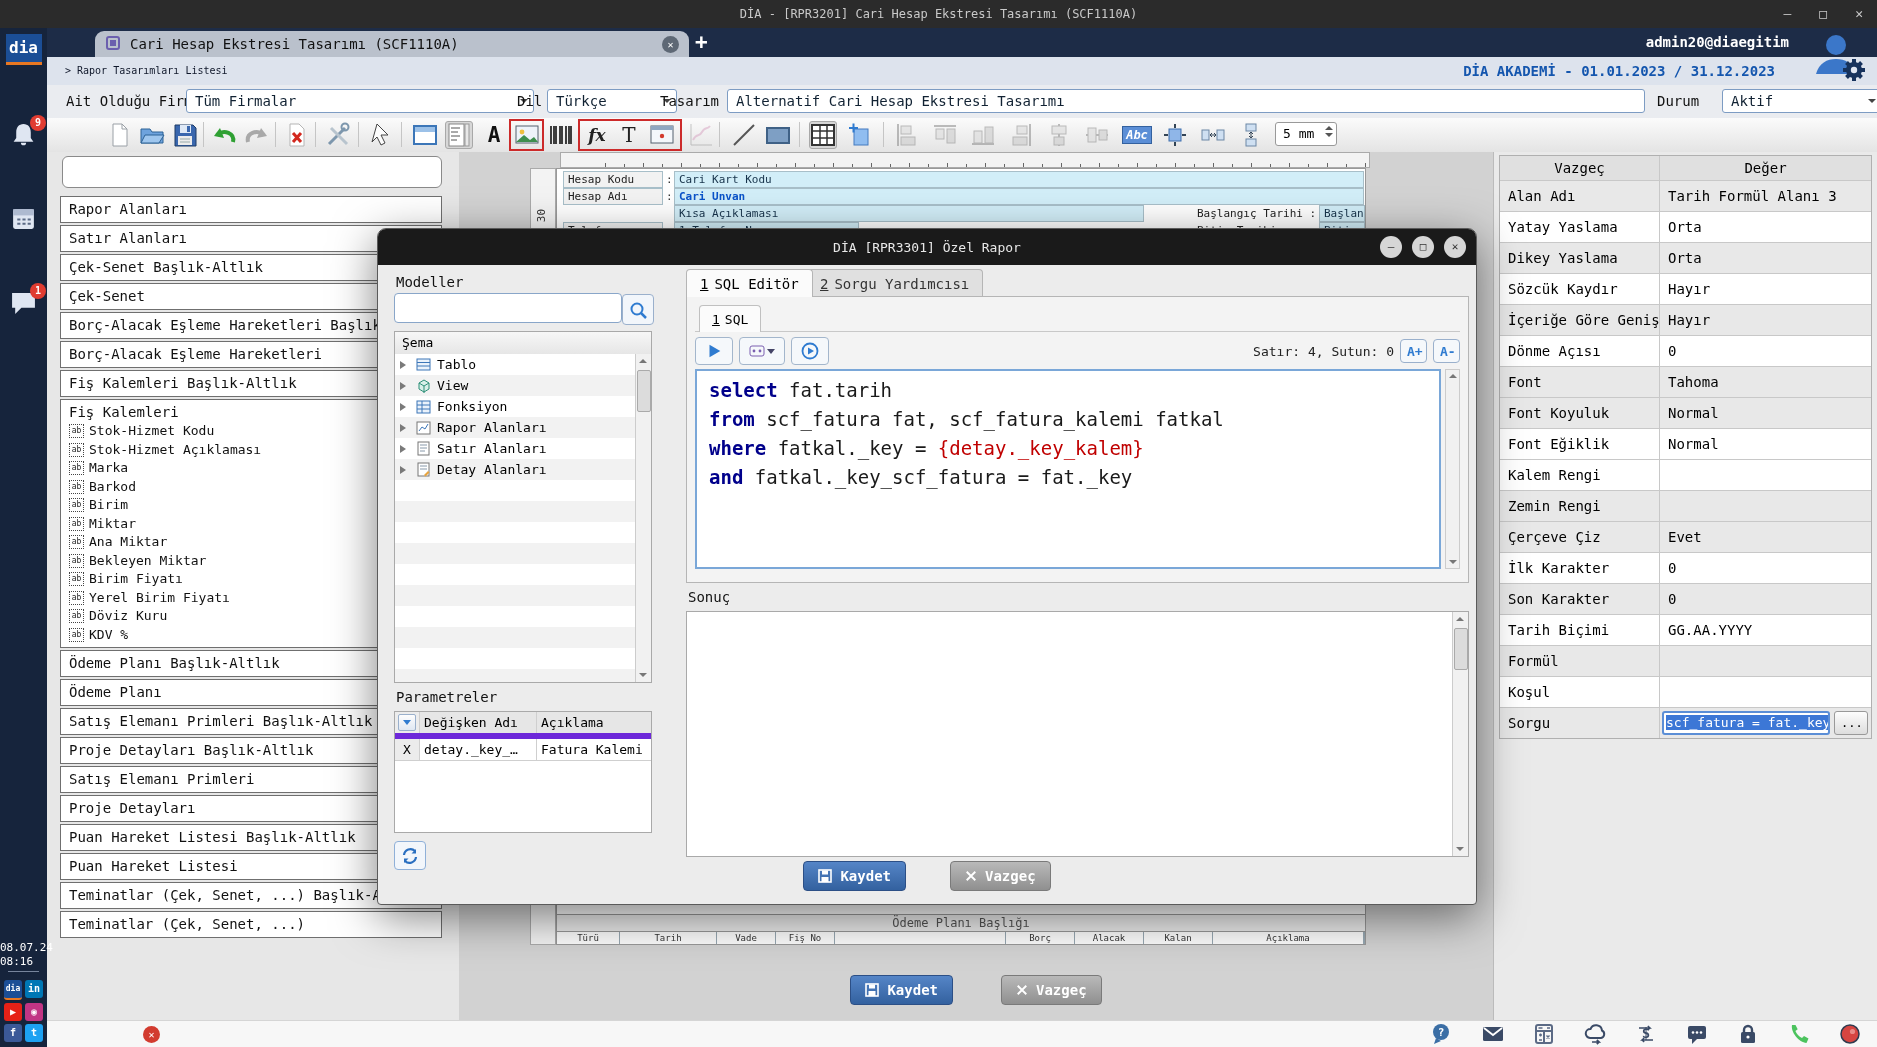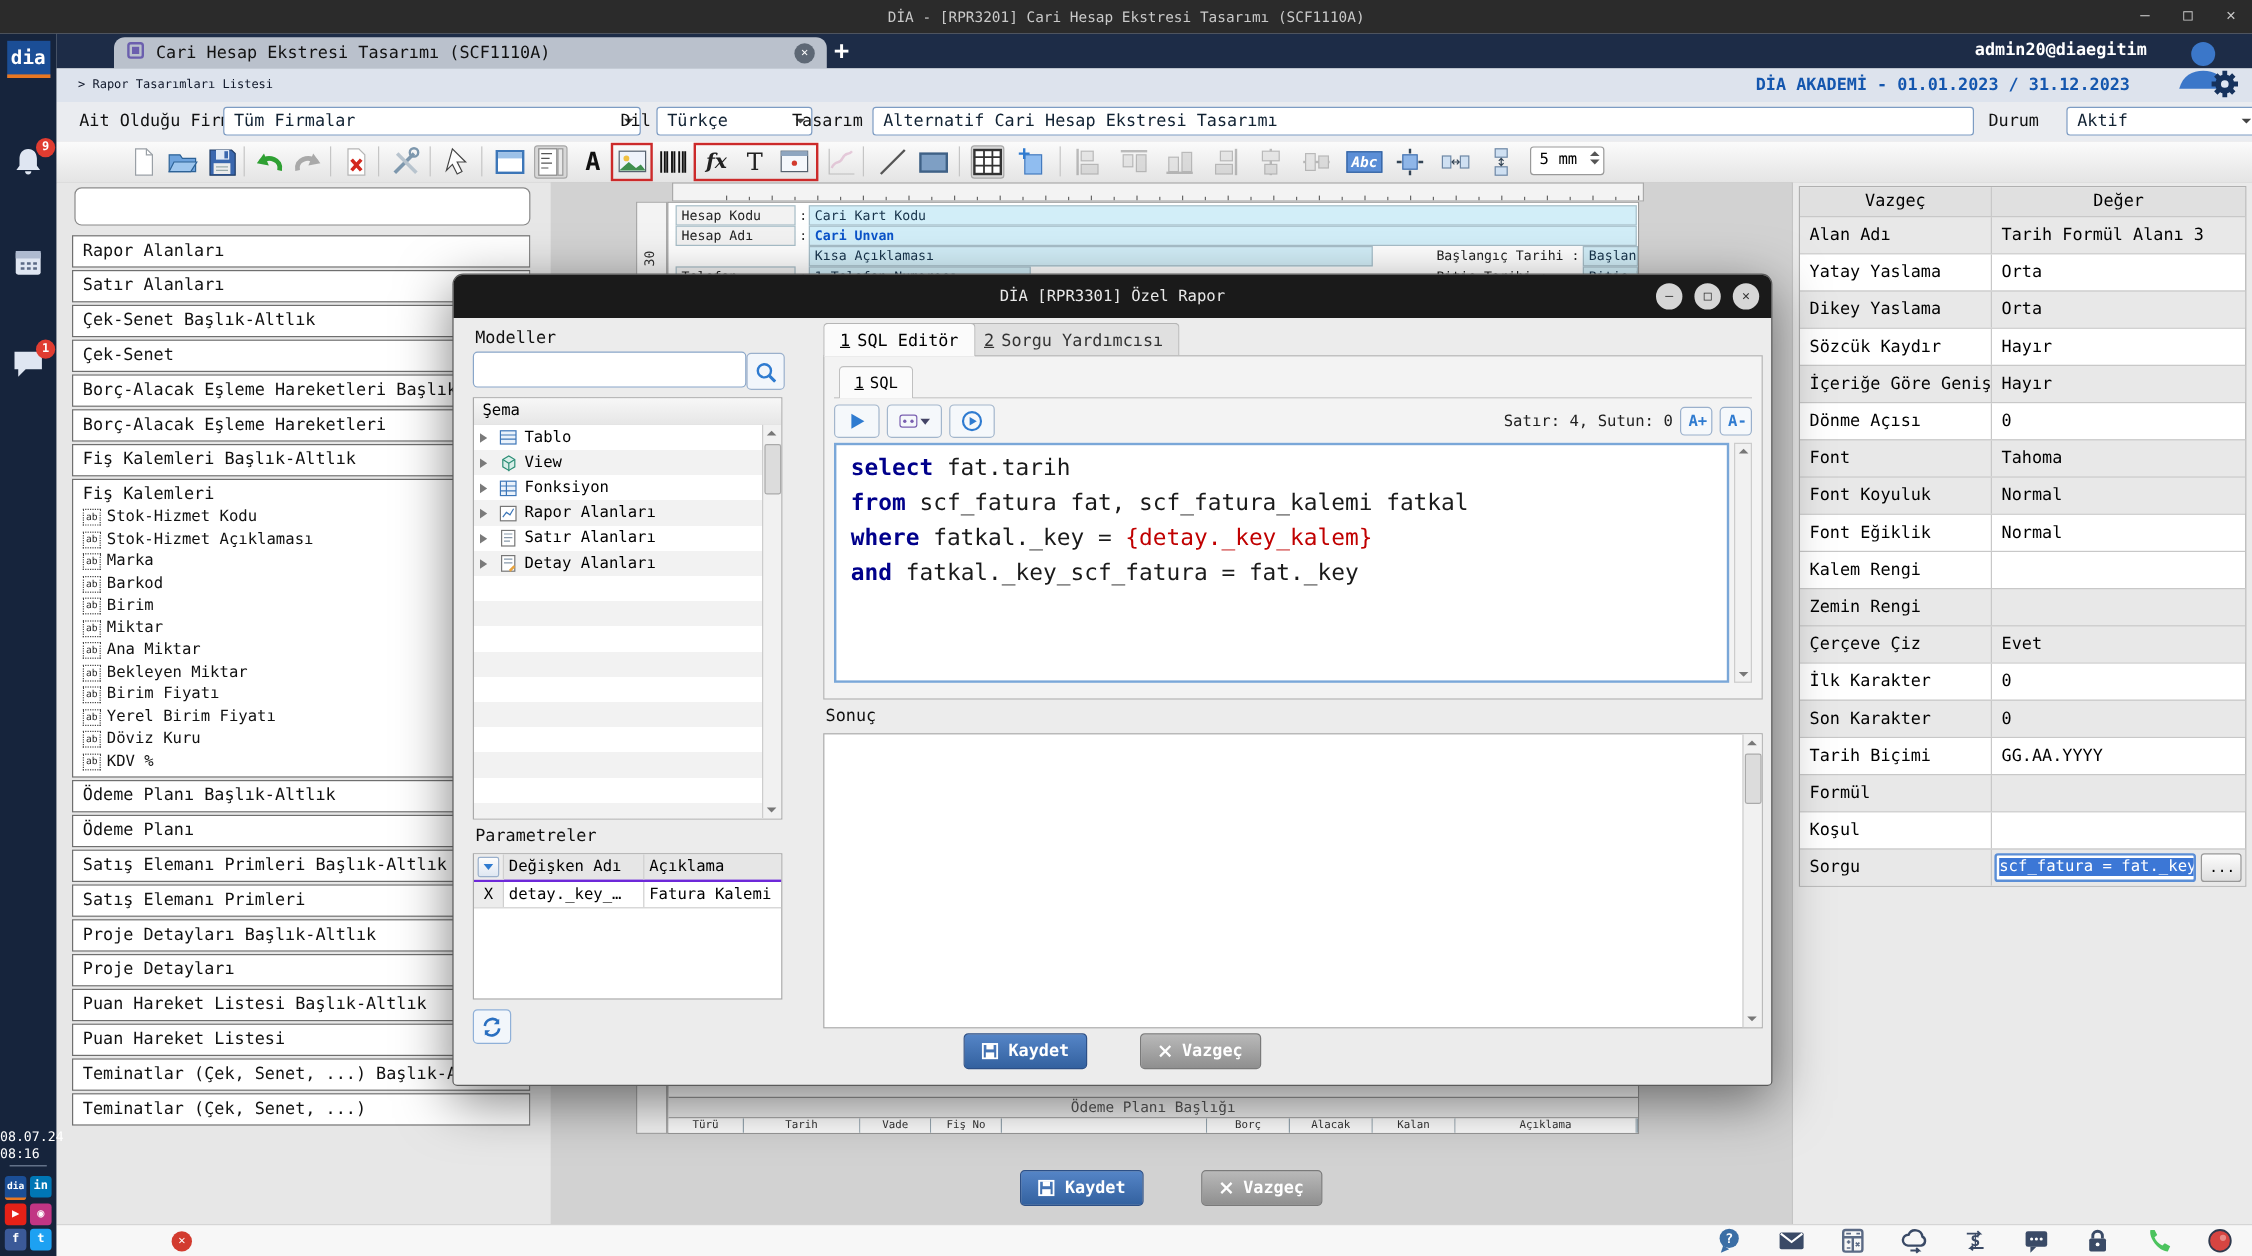--- a/index.html
+++ b/index.html
@@ -129,21 +129,21 @@
      background:repeating-linear-gradient(#fff 0 21px,#f2f2f2 21px 42px);overflow:hidden;}
   .tnode{height:21px;display:flex;align-items:center;padding-left:5px;font-size:13px;gap:6px;}
   .tarrow{width:0;height:0;border:4px solid transparent;border-left:6px solid #7a7a7a;flex:0 0 auto;}
   .vsb{position:absolute;top:22px;right:0;bottom:0;width:15px;background:#f1f1f1;border-left:1px solid #ccc;}
   .vsb .up,.vsb .dn{position:absolute;left:3px;width:0;height:0;border:4px solid transparent;}
   .vsb .up{top:5px;border-bottom-color:#777;border-top-width:0;}
   .vsb .dn{bottom:5px;border-top-color:#777;border-bottom-width:0;}
   .vsb .thumb{position:absolute;left:1px;top:16px;width:12px;height:40px;background:#dcdcdc;border:1px solid #aaa;border-radius:2px;}
   #pgrid{position:absolute;left:16px;top:482px;width:258px;height:122px;background:#fff;border:1px solid #a9a9a9;box-sizing:border-box;}
   .pgrow{display:flex;height:21px;font-size:13px;border-bottom:1px solid #cfcfcf;}
-  .pgrow.h{background:#e6e6e6;border-bottom:2px solid #6d28d9;}
+  .pgrow.h{background:#e6e6e6;border-bottom:6px solid #6d28d9;}
   .pg0{width:24px;border-right:1px solid #cfcfcf;display:flex;align-items:center;justify-content:center;background:#ececec;}
   .pg1{width:112px;border-right:1px solid #cfcfcf;padding-left:4px;line-height:21px;overflow:hidden;white-space:nowrap;}
   .pg2{flex:1;padding-left:4px;line-height:21px;overflow:hidden;white-space:nowrap;}
   .filtbtn{width:16px;height:15px;background:linear-gradient(#fdfdfd,#dfe7f2);border:1px solid #9ab0cc;border-radius:2px;
      display:flex;align-items:center;justify-content:center;}
   .filtbtn i{border:4px solid transparent;border-top:5px solid #2f7bd0;display:block;width:0;height:0;margin-top:4px;}
   #refreshbtn{position:absolute;left:16px;top:612px;width:30px;height:27px;border:1px solid #8fb0d8;border-radius:4px;
      background:#f2f6fb;display:flex;align-items:center;justify-content:center;}
   .mtab{position:absolute;top:40px;height:28px;display:flex;align-items:center;padding:0 13px;font-size:14px;
      border:1px solid #b5b5b5;border-bottom:none;border-radius:4px 4px 0 0;box-sizing:border-box;}
@@ -532,22 +532,22 @@
               <span>Döviz Kuru</span>
             </div>
             <div class="fld">
               <span class="fldicon"></span>
               <span>KDV %</span>
             </div>
           </div></div>
         <div class="band"><span>Ödeme Planı Başlık-Altlık</span></div>
         <div class="band"><span>Ödeme Planı</span></div>
         <div class="band"><span>Satış Elemanı Primleri Başlık-Altlık</span></div>
+        <div class="band"><span>Proje Detayları Başlık-Altlık</span></div>
         <div class="band"><span>Satış Elemanı Primleri</span></div>
-        <div class="band"><span>Proje Detayları Başlık-Altlık</span></div>
         <div class="band"><span>Proje Detayları</span></div>
         <div class="band"><span>Puan Hareket Listesi Başlık-Altlık</span></div>
         <div class="band"><span>Puan Hareket Listesi</span></div>
         <div class="band"><span>Teminatlar (Çek, Senet, ...) Başlık-Altlık</span></div>
         <div class="band"><span>Teminatlar (Çek, Senet, ...)</span></div>
       </div>
   </div>
 
   <div id="canvas">
     <div id="hruler">

